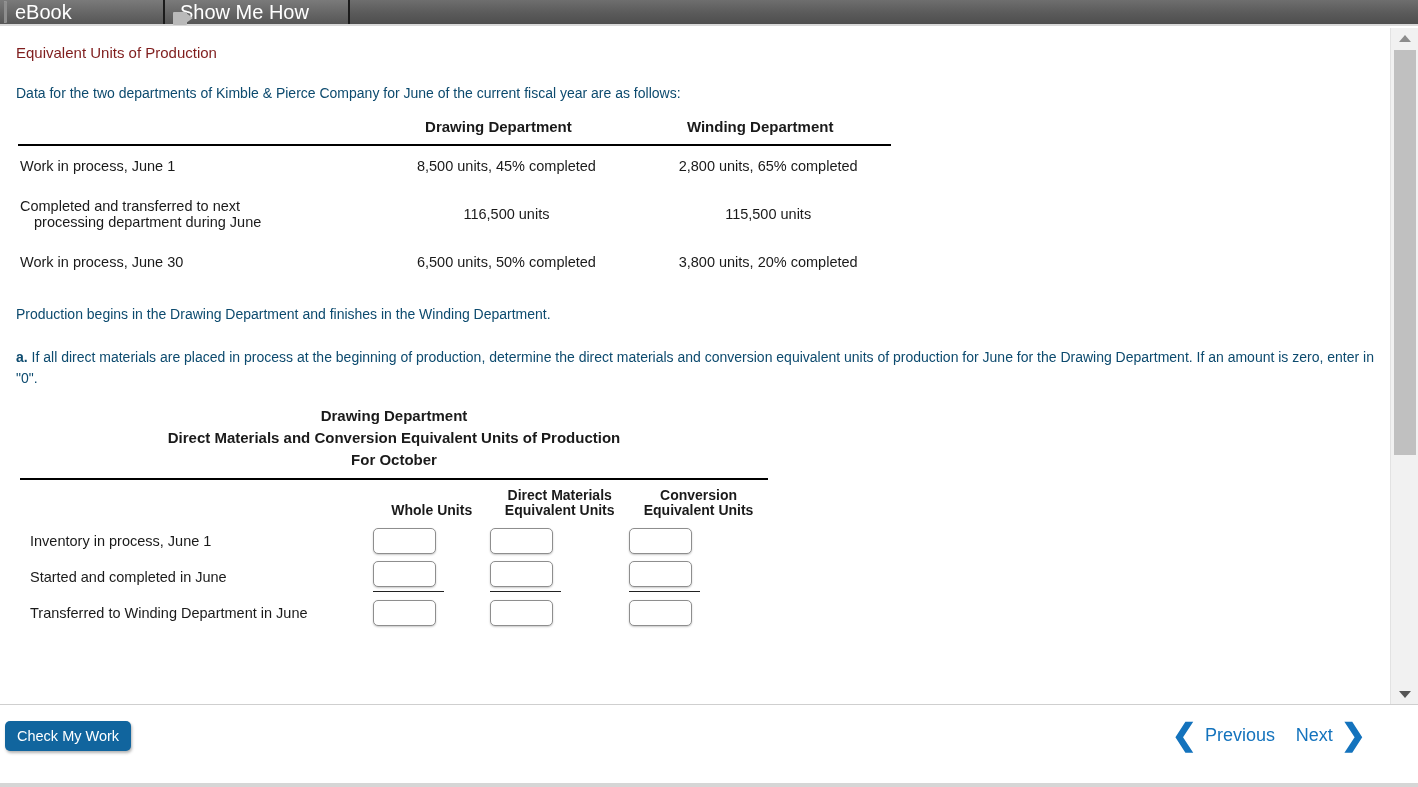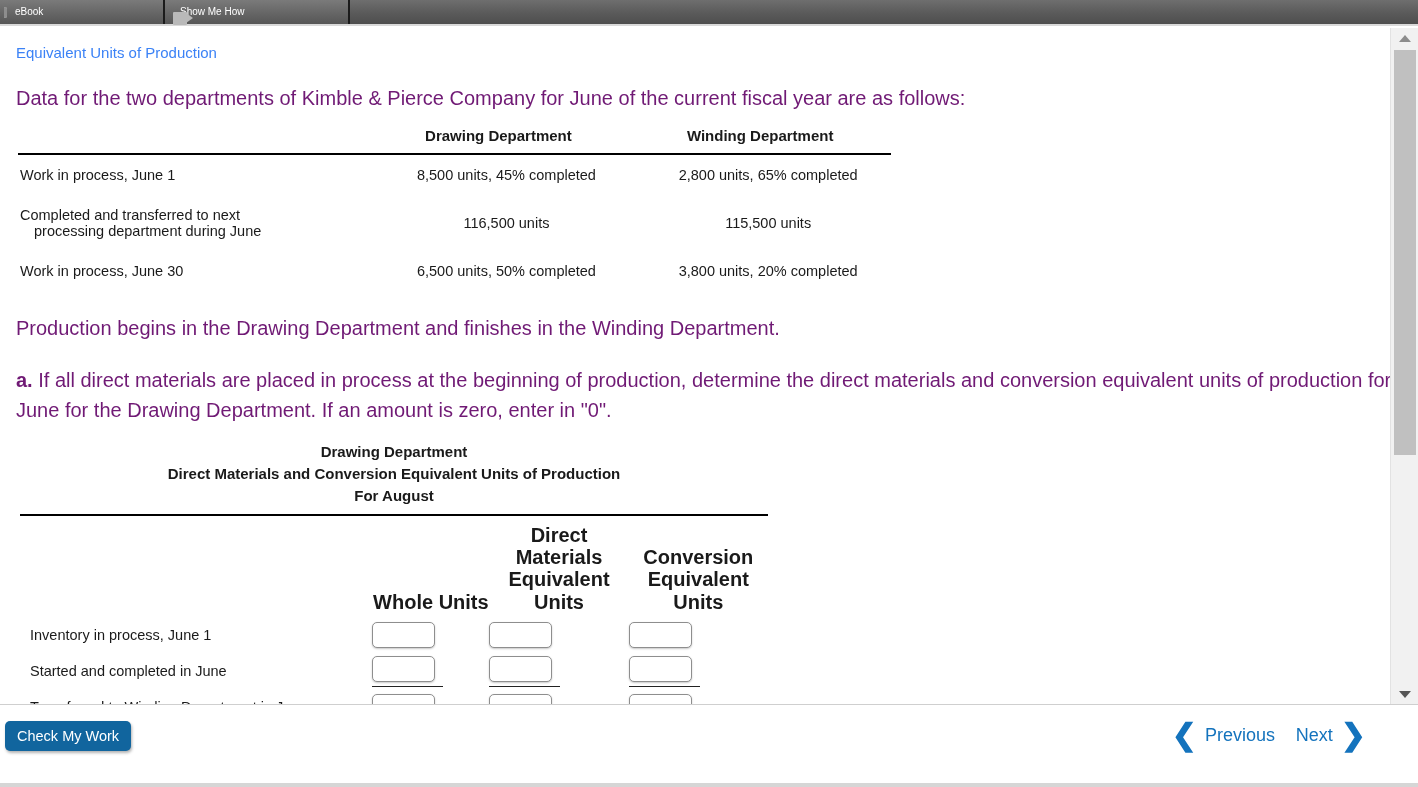--- a/index.html
+++ b/index.html
@@ -16,21 +16,21 @@
     position: absolute; top: 0; left: 0;
     width: 1418px; height: 26px;
     background: linear-gradient(to bottom, #6e6e6e 0%, #5a5a5a 55%, #4e4e4e 100%);
     border-bottom: 2px solid #d9d9d9;
   }
   .tab {
     position: absolute; top: 0; height: 24px;
     display: flex; align-items: center;
     padding-left: 8px;
     color: #ffffff;
-    font-size: 10px;
+    font-size: 20px;
     white-space: nowrap;
     background: linear-gradient(to bottom, #7a7a7a 0%, #646464 60%, #565656 100%);
     border-right: 2px solid #1b1b1b;
   }
   #tab-ebook { left: 0; width: 165px; }
   #tab-showme { left: 165px; width: 185px; }
   .tab-icon {
     display: inline-block;
     margin-right: 7px;
     flex: 0 0 auto;
@@ -68,27 +68,27 @@
     overflow: hidden;
     background: #fff;
   }
   #inner {
     position: relative;
     padding: 0;
     width: 1390px;
   }
 
   .qtitle {
-    color: #3b82f6;
+    color: #7f1d1d;
     font-size: 15px;
     margin: 16px 0 0 16px;
   }
   .para {
-    font-size: 20px;
-    color: #701a75;
+    font-size: 14px;
+    color: #0c4a6e;
     margin: 22px 0 0 16px;
     line-height: 1.5;
   }
   .para.wide { width: 1380px; }
   .para b { font-weight: bold; }
 
   
   #datatable {
     margin: 14px 0 0 18px;
     border-collapse: collapse;
@@ -129,21 +129,21 @@
     width: 748px;
   }
   #stmt-table {
     border-collapse: collapse;
     width: 748px;
     font-size: 14.5px;
     color: #1a1a1a;
   }
   #stmt-table th {
     font-weight: bold;
-    font-size: 20px;
+    font-size: 14px;
     vertical-align: bottom;
     padding: 8px 0 4px 0;
     line-height: 1.12;
   }
   #stmt-table th.rowlbl { width: 358px; }
   #stmt-table th.h1 { width: 118px; }
   #stmt-table th.h2 { width: 140px; }
   #stmt-table th.h3 { width: 140px; }
   #stmt-table td { padding: 0; vertical-align: middle; }
   #stmt-table td.rowlbl {
@@ -306,21 +306,21 @@
     <div class="para">Production begins in the Drawing Department and finishes in the Winding Department.</div>
 
     <div class="para wide">
       <b>a.</b>
       <span>If all direct materials are placed in process at the beginning of production, determine the direct materials and conversion equivalent units of production for June for the Drawing Department. If an amount is zero, enter in "0".</span>
     </div>
 
     <div id="stmt">
       <div class="stmt-hd">Drawing Department</div>
       <div class="stmt-hd">Direct Materials and Conversion Equivalent Units of Production</div>
-      <div class="stmt-hd">For August</div>
+      <div class="stmt-hd">For October</div>
       <div class="stmt-rule"></div>
 
       <table id="stmt-table">
         <thead>
           <tr>
             <th class="rowlbl"></th>
             <th class="h1">Whole Units</th>
             <th class="h2">
               <div>Direct Materials</div>
               <div>Equivalent Units</div>

